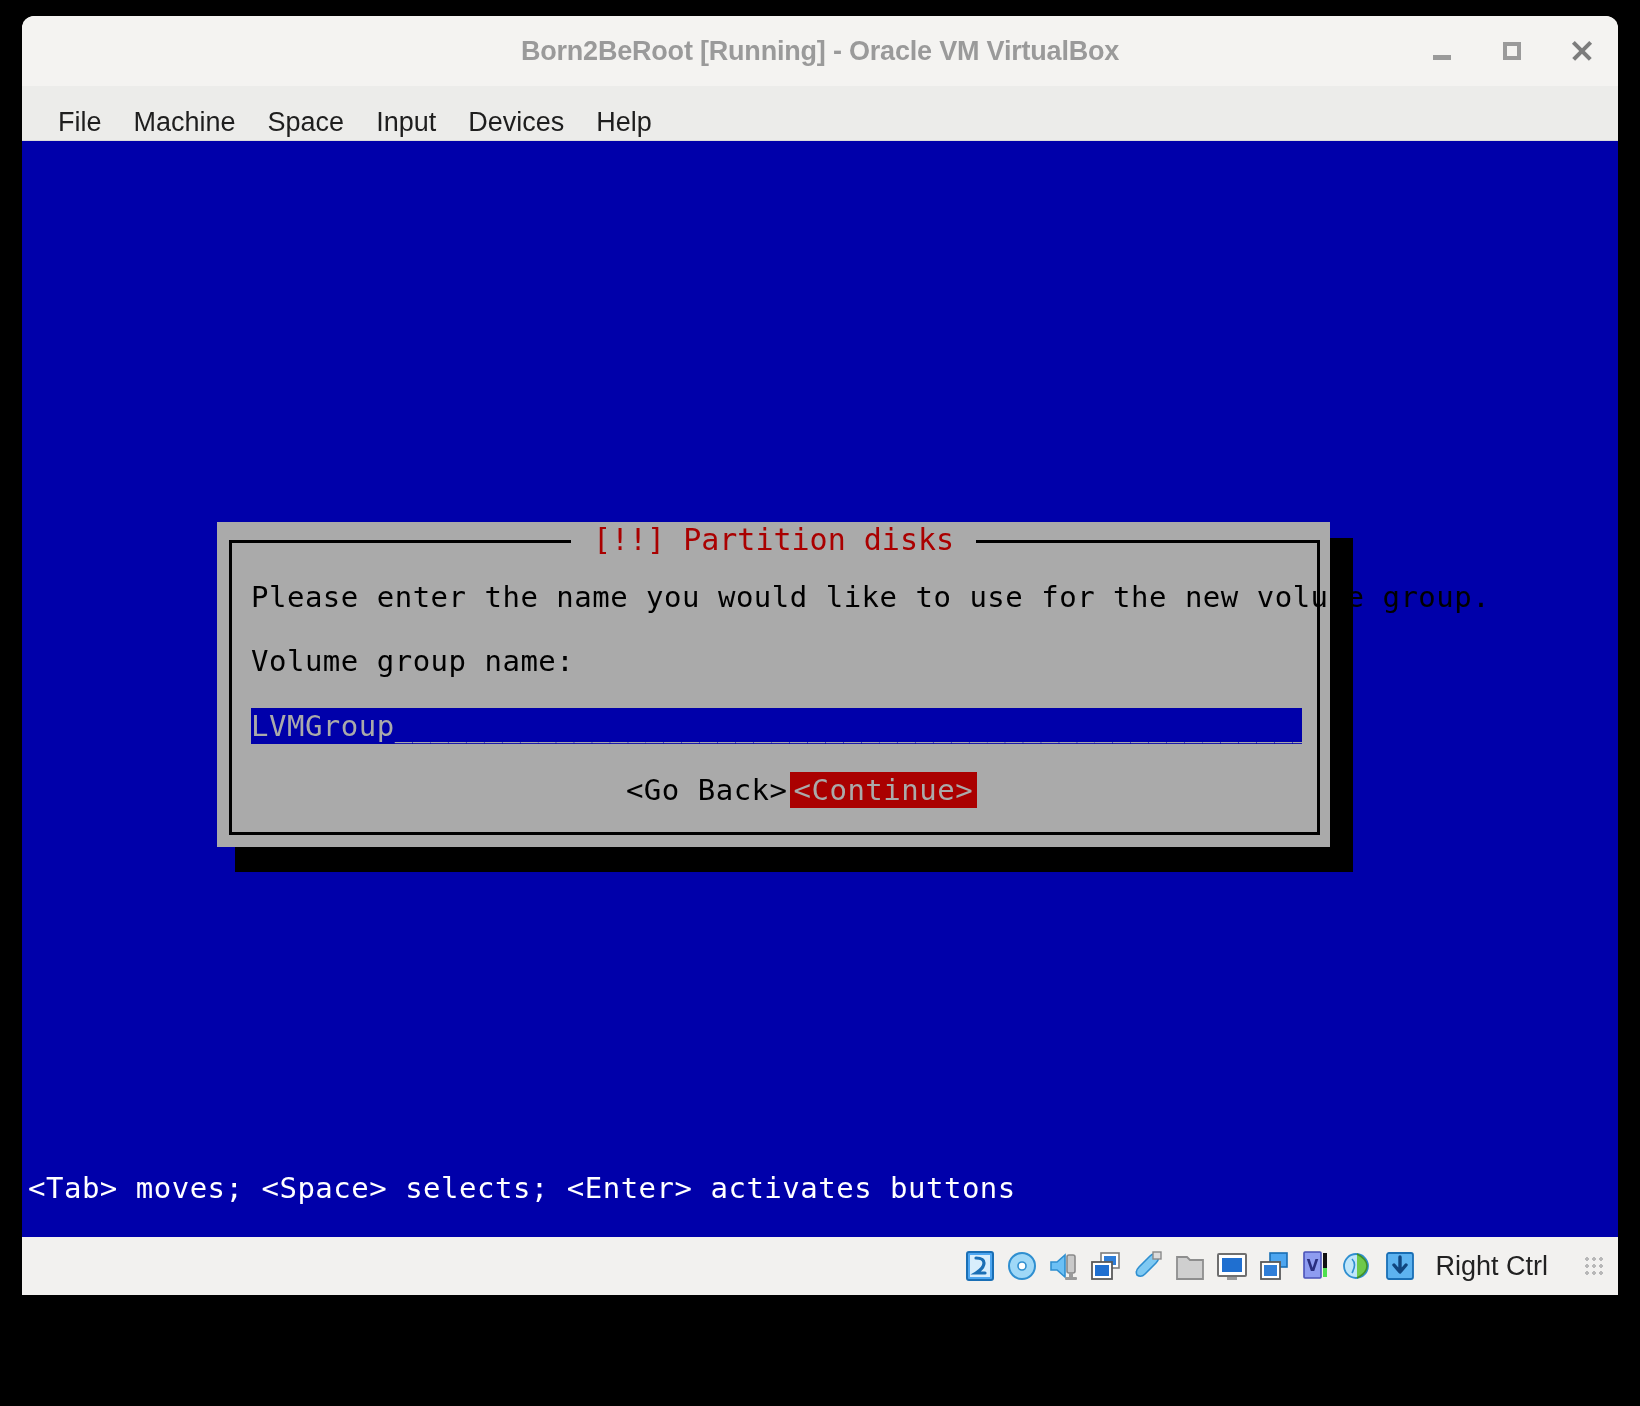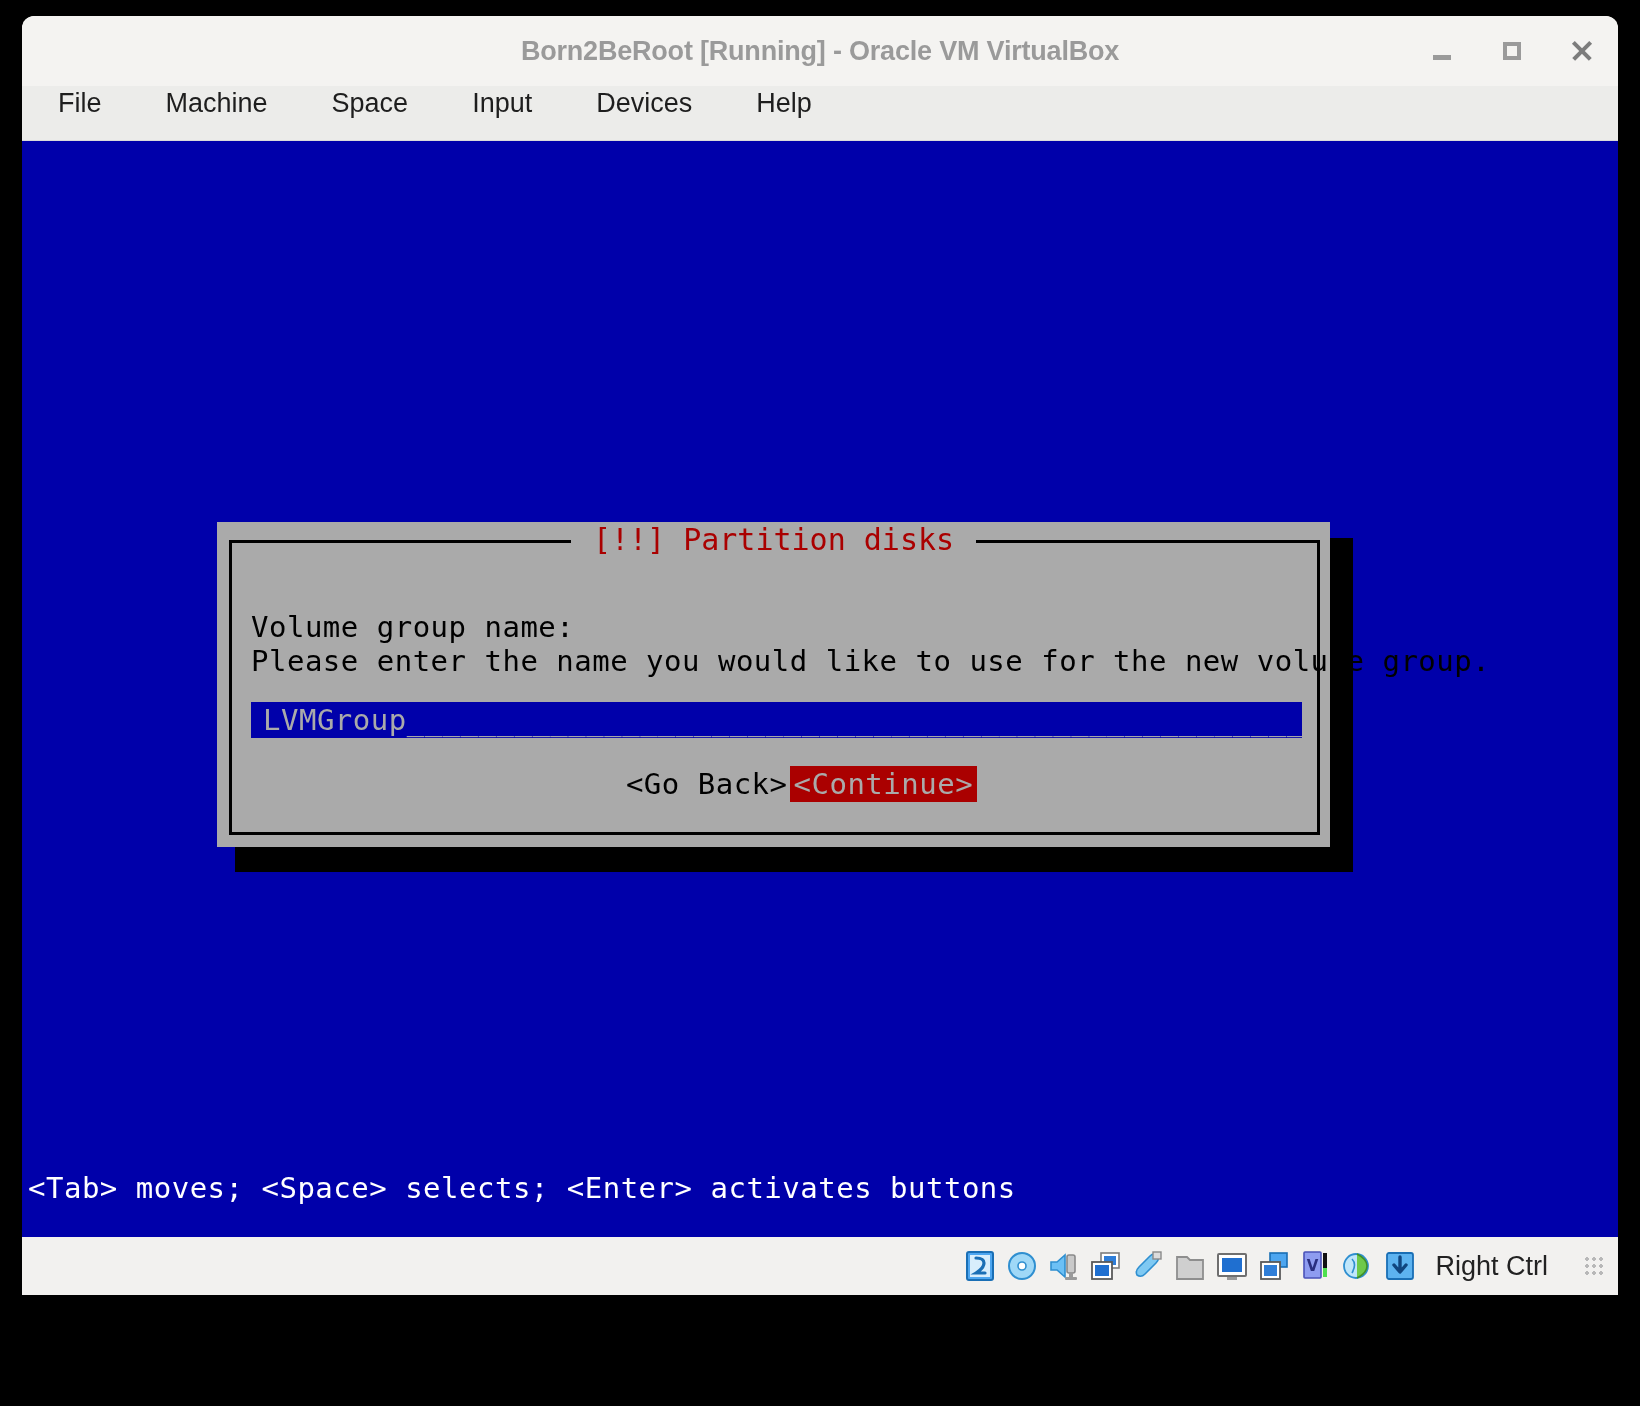--- a/index.html
+++ b/index.html
@@ -94,25 +94,24 @@
   }
   .wc-close-glyph::before { transform: rotate(45deg); }
   .wc-close-glyph::after  { transform: rotate(-45deg); }
 
   
   .menubar {
     height: 55px;
     flex: 0 0 55px;
     background: #ececea;
     display: flex;
-    align-items: flex-start;
+    align-items: flex-end;
     padding-left: 20px;
     box-sizing: border-box;
     border-bottom: 1px solid #dadada;
-    gap: 32px;
   }
   .menu-item {
     font-family: "Liberation Sans", sans-serif;
     font-size: 27px;
     color: #1e1e1e;
     padding: 2px 16px;
     cursor: pointer;
     white-space: nowrap;
   }
 
@@ -186,28 +185,27 @@
     line-height: 34px;
     color: #000000;
     white-space: nowrap;
     letter-spacing: 0.5px;
   }
   .dlg-label {
     margin-top: 30px;
   }
 
   .input-row {
-    margin-top: 24px;
+    margin-top: 30px;
     height: 36px;
     background: #0000aa;
     display: flex;
     align-items: center;
     overflow: hidden;
     cursor: text;
-    padding-left: 12px;
   }
   .input-value {
     font-family: "DejaVu Sans Mono", monospace;
     font-size: 29px;
     line-height: 34px;
     color: #aaaaaa;
     white-space: pre;
     letter-spacing: 0.5px;
   }
 
@@ -323,22 +321,22 @@
     <div class="dialog-shadow"></div>
 
     <div class="dialog">
       <div class="dlg-frame"></div>
 
       <div class="dlg-title-wrap">
         <div class="dlg-title">[!!] Partition disks</div>
       </div>
 
       <div class="dlg-body">
+        <div class="dlg-text">Please enter the name you would like to use for the new volume group.</div>
         <div class="dlg-text dlg-label">Volume group name:</div>
-        <div class="dlg-text">Please enter the name you would like to use for the new volume group.</div>
 
         <div class="input-row">
           <span class="input-value">LVMGroup</span>
             <span class="input-value">________________________________________________________</span>
         </div>
 
         <div class="btn-row">
           <div class="btn btn-plain">&lt;Go Back&gt;</div>
           <div class="btn btn-selected">&lt;Continue&gt;</div>
         </div>

